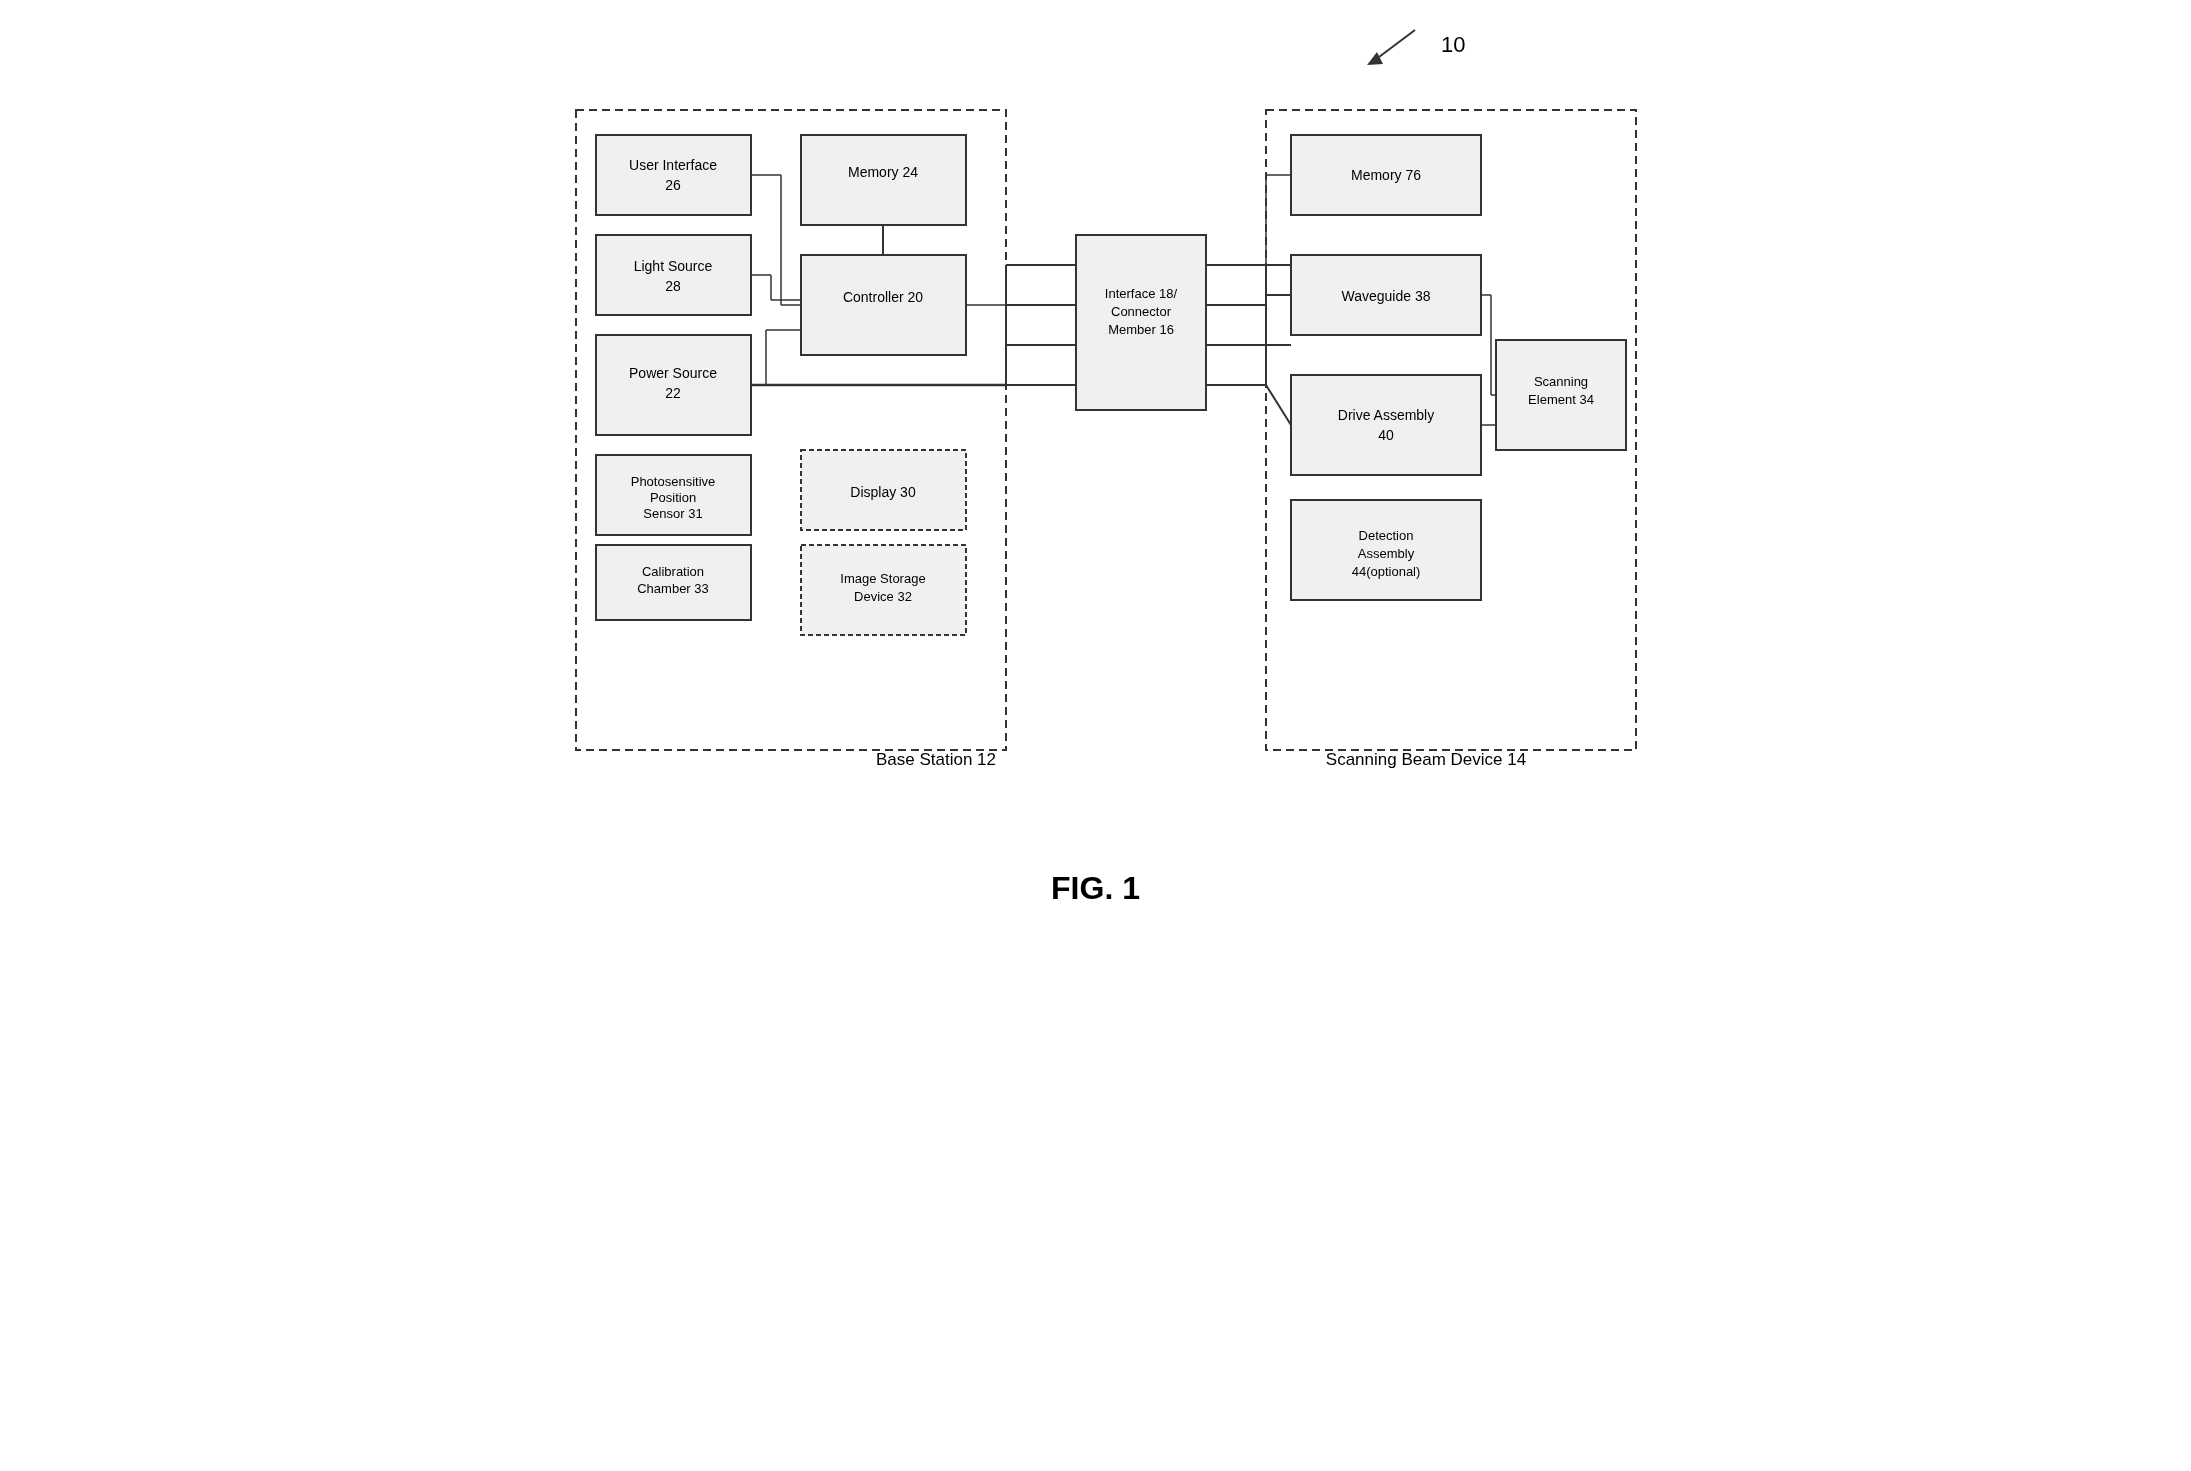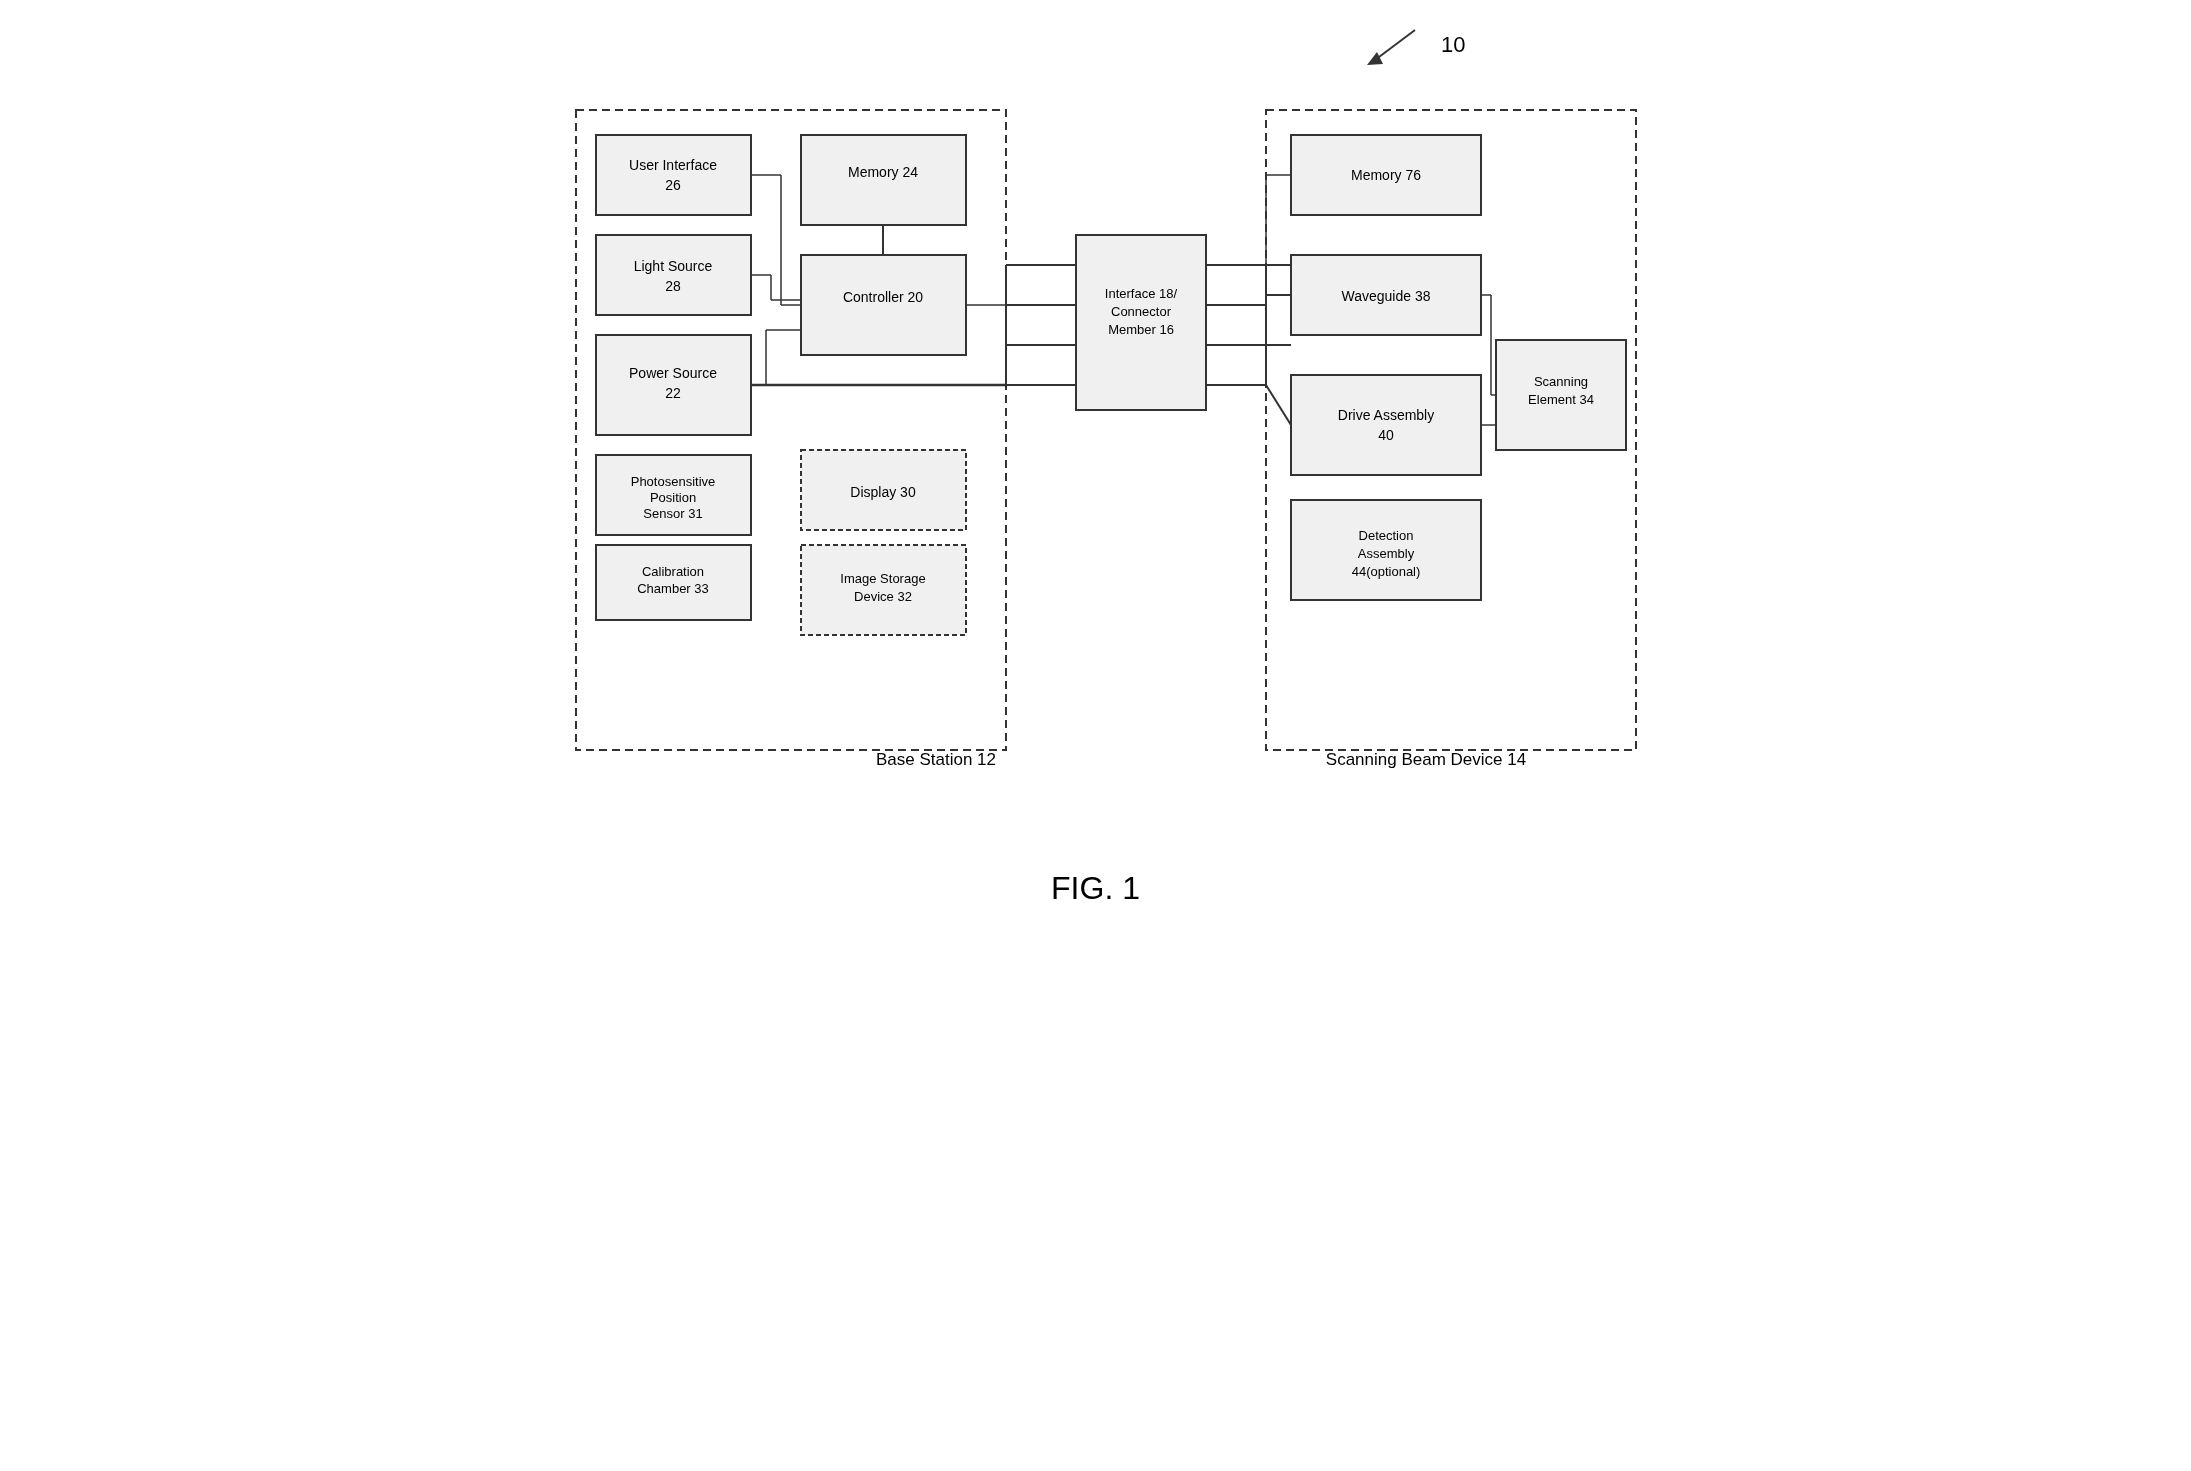--- a/index.html
+++ b/index.html
@@ -14,21 +14,21 @@
     }
     .page-container {
       width: 100%;
       max-width: 1100px;
       position: relative;
     }
 
     .fig-label {
       text-align: center;
       font-size: 32px;
-      font-weight: normal;
+      font-weight: bold;
       margin-top: 30px;
     }
   </style>
 </head>
 <body>
 
 <div class="page-container">
 
   <div style="position:relative; margin-bottom: 10px;">
     <div style="text-align: right; padding-right: 180px; font-size: 20px;">

